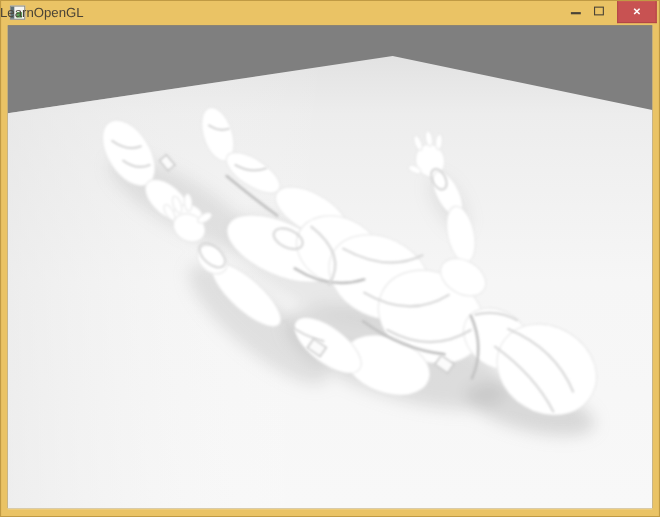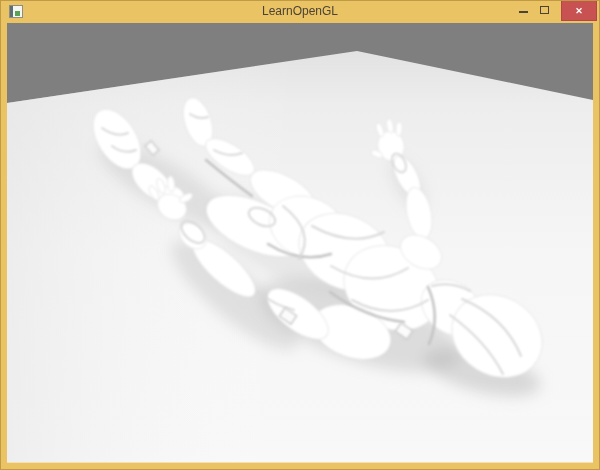--- a/index.html
+++ b/index.html
@@ -13,21 +13,21 @@
   }
   .titlebar{position:absolute;left:0;top:0;width:600px;height:23px;}
   .app-icon{
     position:absolute;left:9px;top:5px;width:14px;height:13px;
     background:#f5f5f2;border:1px solid #8d8d84;display:flex;align-items:flex-end;
   }
   .app-icon .stripe{width:3px;height:100%;background:#5d6e74;}
   .app-icon .leaf{width:5px;height:5px;background:#58a257;margin:0 0 1px 2px;}
   .title{
     position:absolute;left:0;right:0;top:0;height:23px;line-height:22px;
-    text-align:center;font-size:12px;color:var(--w-title_text,#4a4336);
+    font-size:12px;color:var(--w-title_text,#4a4336);
   }
   .controls{position:absolute;right:3px;top:0;height:23px;display:flex;}
   .ctl{
     background:transparent;border:none;padding:0;margin:0;width:21px;height:22px;
     display:flex;justify-content:center;cursor:default;
   }
   .glyph-dash{width:9px;height:2px;background:var(--w-control_glyph,#4a4336);margin-top:11px;}
   .glyph-box{width:9px;height:8px;border:1px solid var(--w-control_glyph,#4a4336);margin-top:6px;background:transparent;}
   .ctl-close{
     width:36px;height:20px;margin-top:1px;margin-left:6px;

